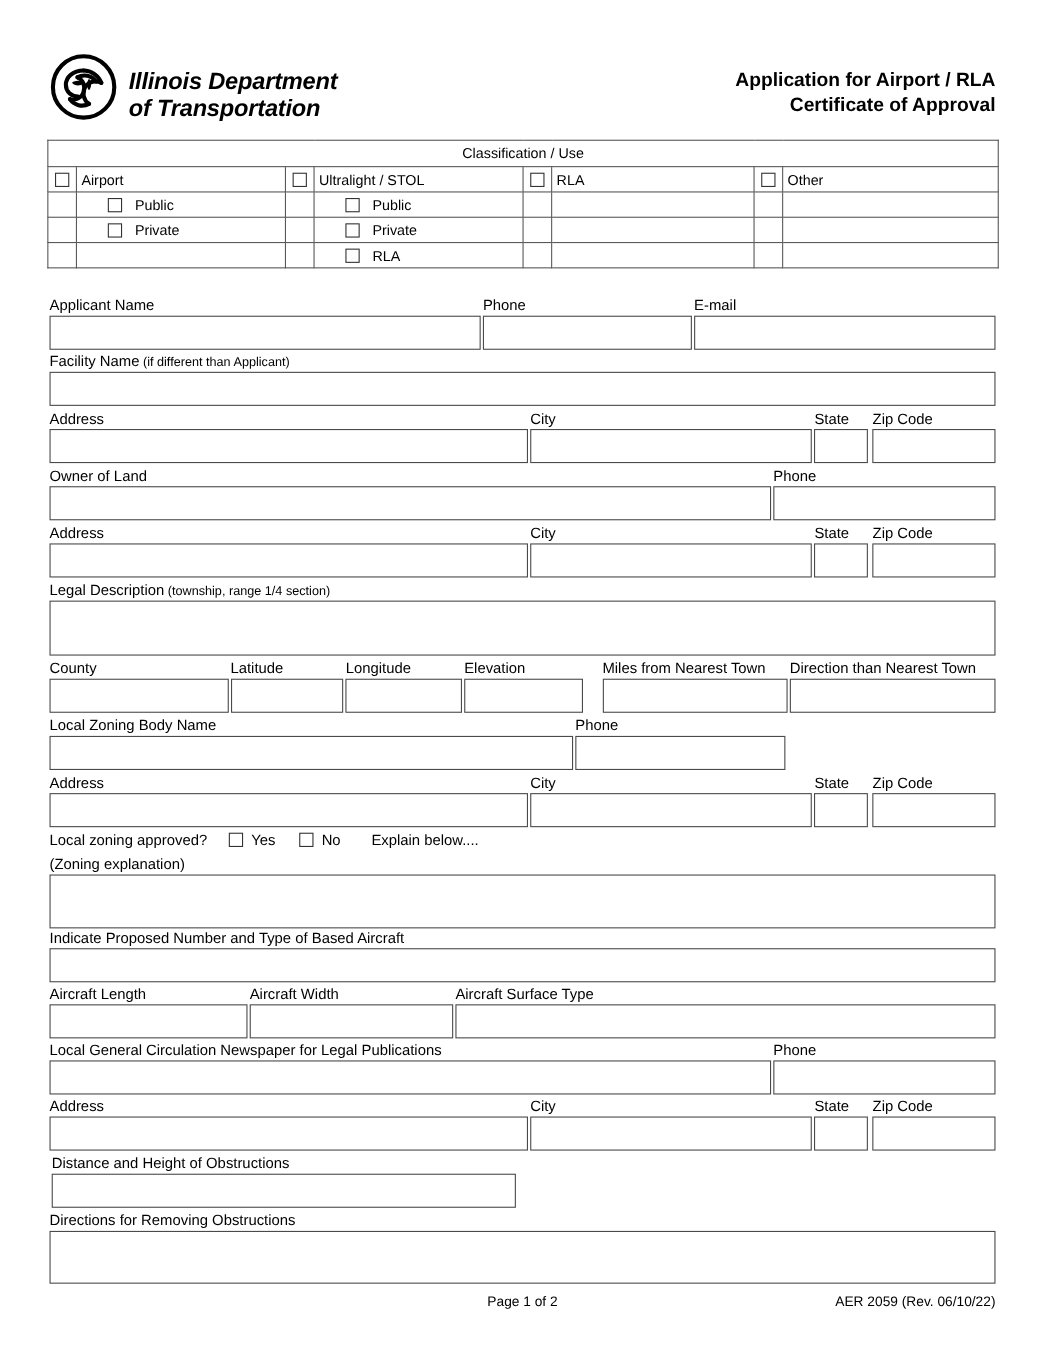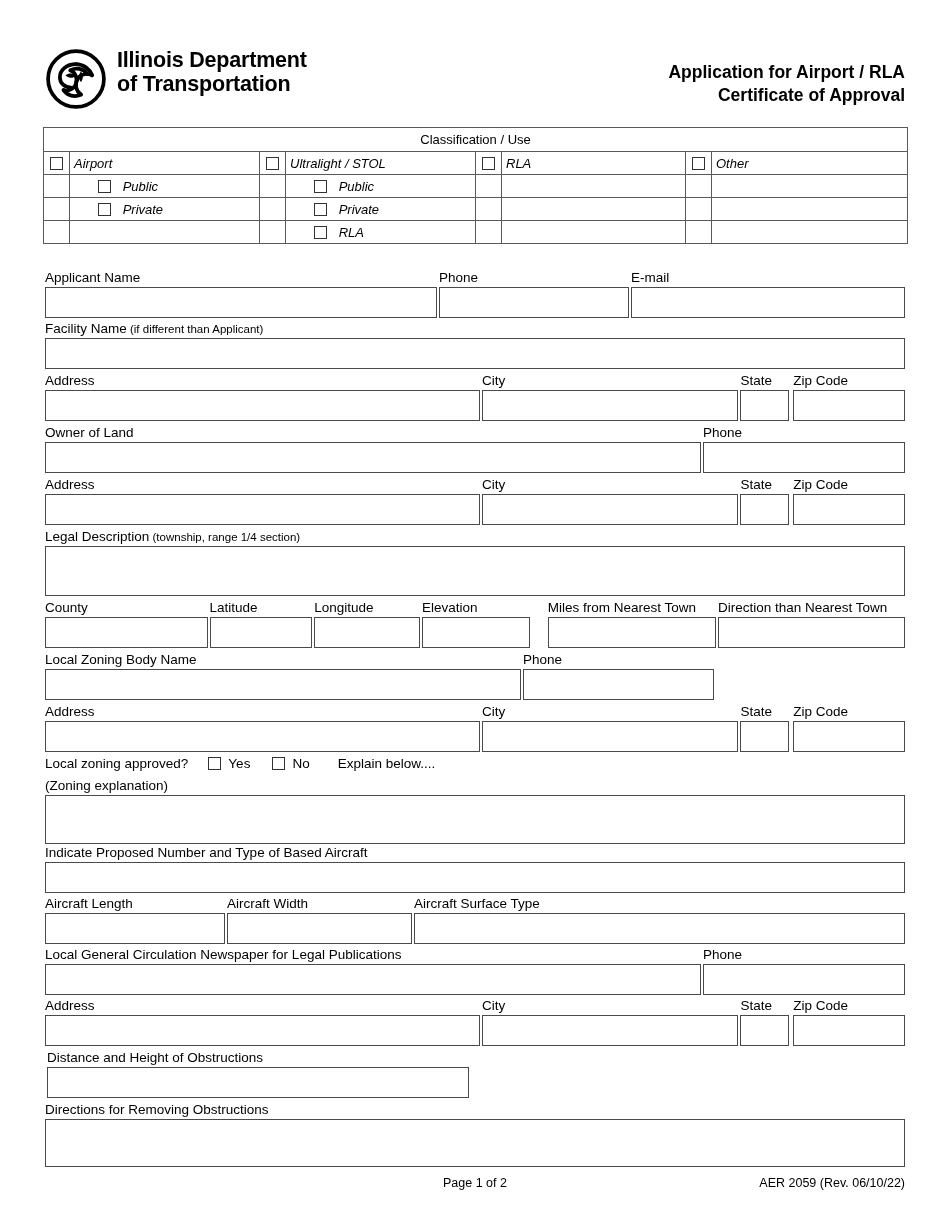--- a/index.html
+++ b/index.html
@@ -31,22 +31,23 @@
     left: 45px;
     top: 48px;
     right: 45px;
     height: 72px;
   }
   .brand {
     position: absolute;
     left: 0;
     top: 0;
     display: flex;
-    align-items: flex-start;
+    align-items: flex-end;
     gap: 10px;
+    font-style: italic;
   }
   .logo-mark {
     width: 62px;
     height: 62px;
     flex: 0 0 62px;
     display: block;
   }
   .brand-name {
     font-size: 21.5px;
     font-weight: bold;
@@ -93,21 +94,20 @@
     background: #ffffff;
     vertical-align: -2px;
     box-sizing: border-box;
   }
   .cb-cell {
     text-align: center;
     padding: 0;
   }
   .lbl-cell {
     padding-left: 7px;
-    font-style: italic;
   }
 
   
   .field-row {
     position: absolute;
     display: flex;
     align-items: flex-start;
   }
   .fld {
     position: relative;

